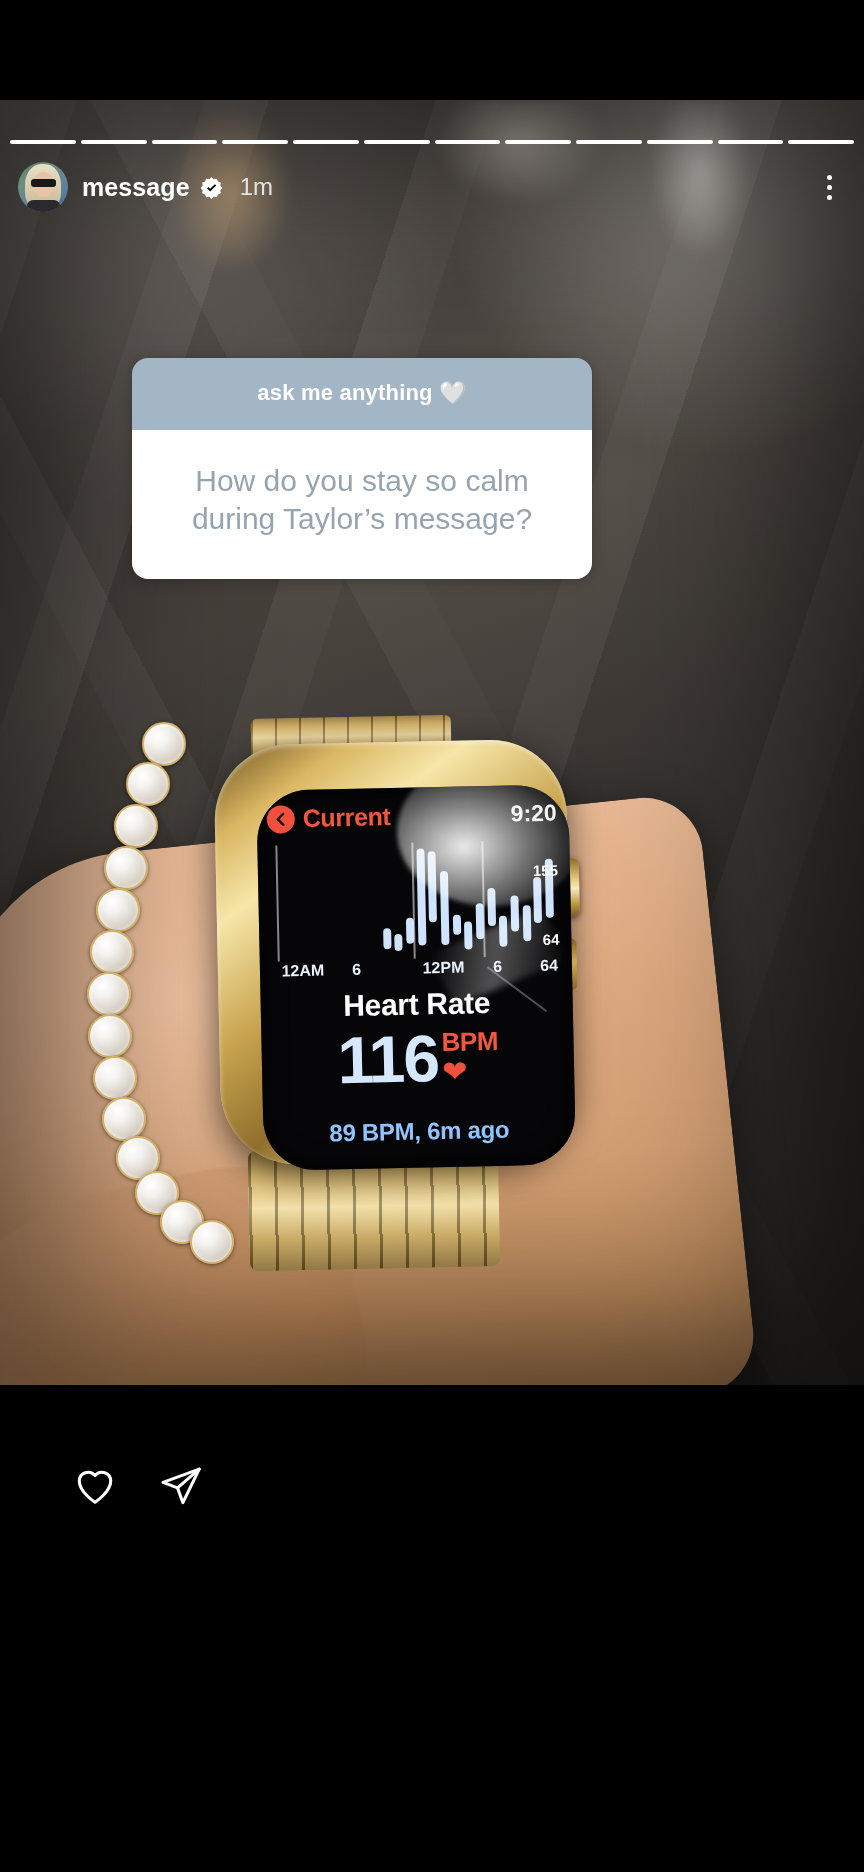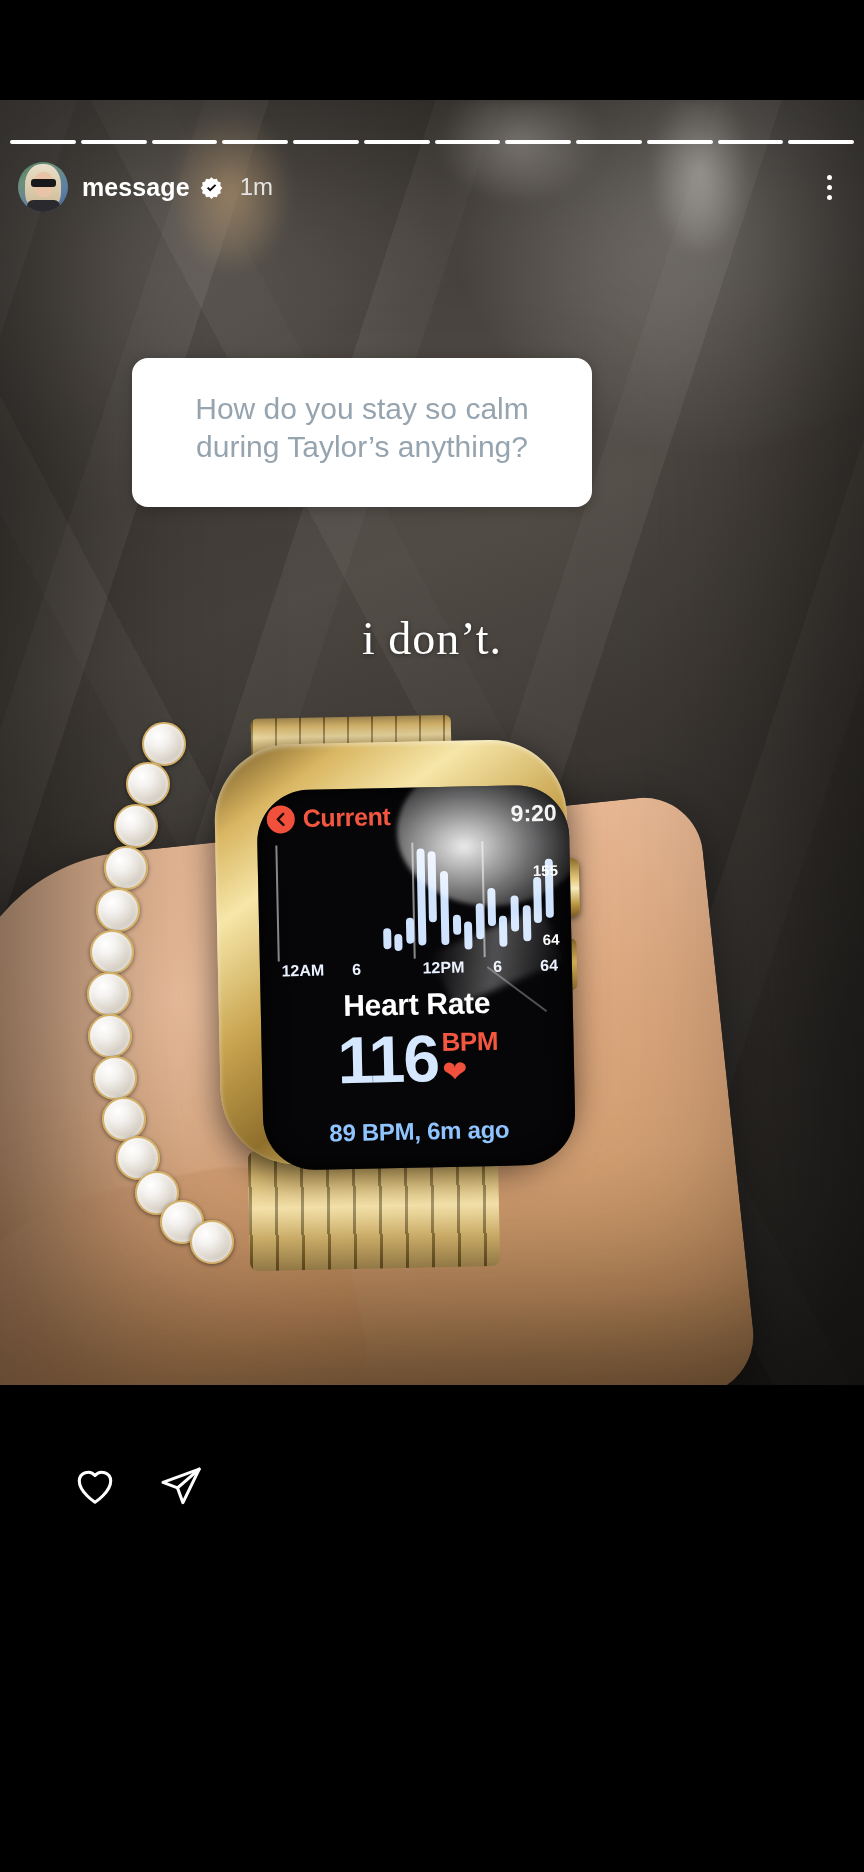--- a/index.html
+++ b/index.html
@@ -286,24 +286,24 @@
         <div class="scratch"></div>
         <div class="glare"></div>
         <div class="glare2"></div>
       </div>
     </div>
   </div>
 
   <div class="vig"></div>
 
   <div class="qsticker">
-    <div class="qbody">How do you stay so calm during Taylor’s anything?</div>
-  </div>
-
-  <div class="answer">i don’t.</div>
+    <div class="qhead">ask me anything 🤍</div>
+    <div class="qbody">How do you stay so calm during Taylor’s message?</div>
+  </div>
+
 </div>
 
 <div class="topbar"></div>
 
 <div class="progress" id="progress">
     <i class="seen"></i>
     <i class="seen"></i>
     <i class="seen"></i>
     <i class="seen"></i>
     <i class="seen"></i>

